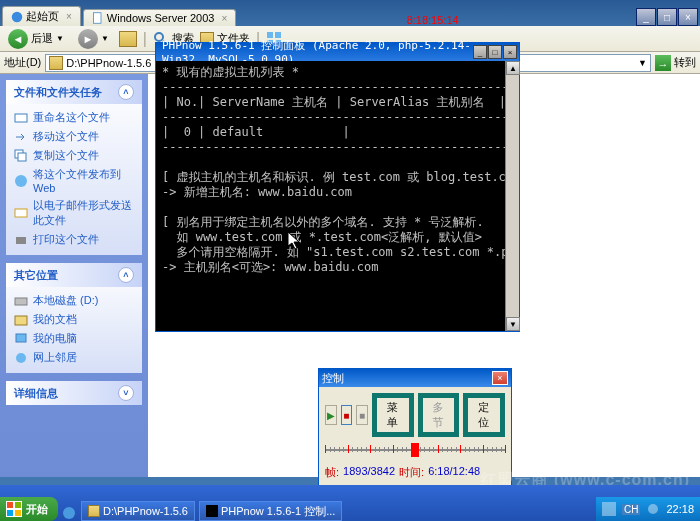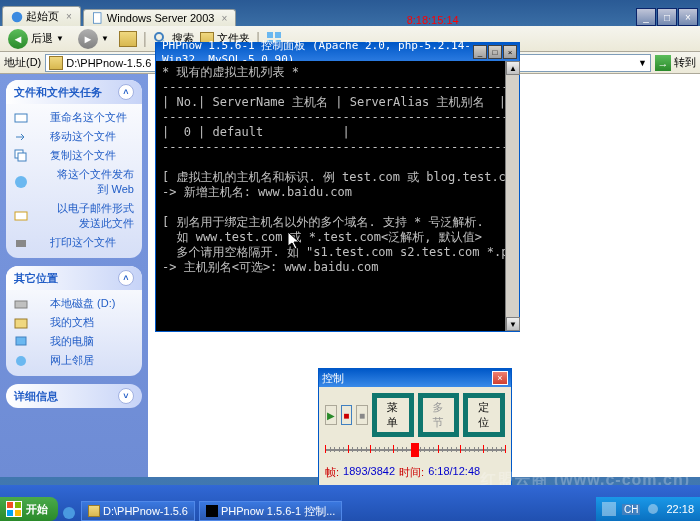--- a/index.html
+++ b/index.html
@@ -26,25 +26,25 @@
 .addr-row { background: linear-gradient(to bottom, #f5f5ee, #ece9d8); height: 22px; border-bottom: 1px solid #aca899; display: flex; align-items: center; padding: 0 4px; gap: 4px; }
 .addr-label { font-size: 11px; }
 .addr-input { flex: 1; height: 18px; background: #fff; border: 1px solid #7f9db9; font-size: 11px; padding: 0 3px; display: flex; align-items: center; gap: 3px; }
 .addr-folder { width: 14px; height: 14px; background: linear-gradient(to bottom, #f0d880, #d8b850); border: 1px solid #9a7b2b; }
 .go-btn { display: flex; align-items: center; gap: 3px; font-size: 11px; }
 .go-arrow { width: 16px; height: 16px; background: linear-gradient(to bottom, #5bbd5b, #2a8a2a); display: flex; align-items: center; justify-content: center; color: #fff; }
 
 
 .content { display: flex; height: calc(100% - 118px); background: #fff; }
 .sidebar { width: 148px; background: linear-gradient(to bottom, #7a98df, #6e8cd5); padding: 6px; }
-.side-panel { background: linear-gradient(to bottom, #fff, #d6dff7); border-radius: 12px; margin-bottom: 8px; overflow: hidden; text-align: right; }
+.side-panel { background: linear-gradient(to bottom, #fff, #d6dff7); border-radius: 0; margin-bottom: 8px; overflow: hidden; }
 .side-header { background: linear-gradient(to right, #fff, #c6d3f7); padding: 4px 8px; font-size: 11px; font-weight: bold; color: #215dc6; display: flex; justify-content: space-between; align-items: center; }
 .side-chev { width: 16px; height: 16px; border-radius: 50%; background: #fff; border: 1px solid #a0b0e0; display: flex; align-items: center; justify-content: center; font-size: 9px; color: #215dc6; }
 .side-body { padding: 4px 4px 6px 4px; }
-.side-item { display: flex; align-items: center; gap: 22px; padding: 2px 4px; font-size: 11px; color: #215dc6; }
+.side-item { display: flex; align-items: center; gap: 5px; padding: 2px 4px; font-size: 11px; color: #215dc6; }
 .si-icon { width: 14px; height: 14px; flex-shrink: 0; }
 .main-area { flex: 1; background: #fff; position: relative; }
 
 
 .console-win { position: absolute; left: 155px; top: 42px; width: 365px; background: #000; border: 1px solid #0058c8; }
 .console-title { height: 18px; background: linear-gradient(to bottom, #0058c8, #2a7ae0); display: flex; align-items: center; justify-content: space-between; padding: 0 2px; }
 .console-title-text { color: #fff; font-size: 11px; font-family: "SimSun", monospace; padding-left: 4px; }
 .console-btns { display: flex; gap: 1px; }
 .console-btn { width: 14px; height: 14px; background: linear-gradient(to bottom, #d4d0c8, #a0a0a0); border: 1px solid #404040; display: flex; align-items: center; justify-content: center; font-size: 8px; }
 .console-body { background: #000; color: #c0c0c0; font-family: "SimSun", monospace; font-size: 12px; line-height: 15px; padding: 4px 6px; white-space: pre; height: 270px; overflow: hidden; position: relative; }

